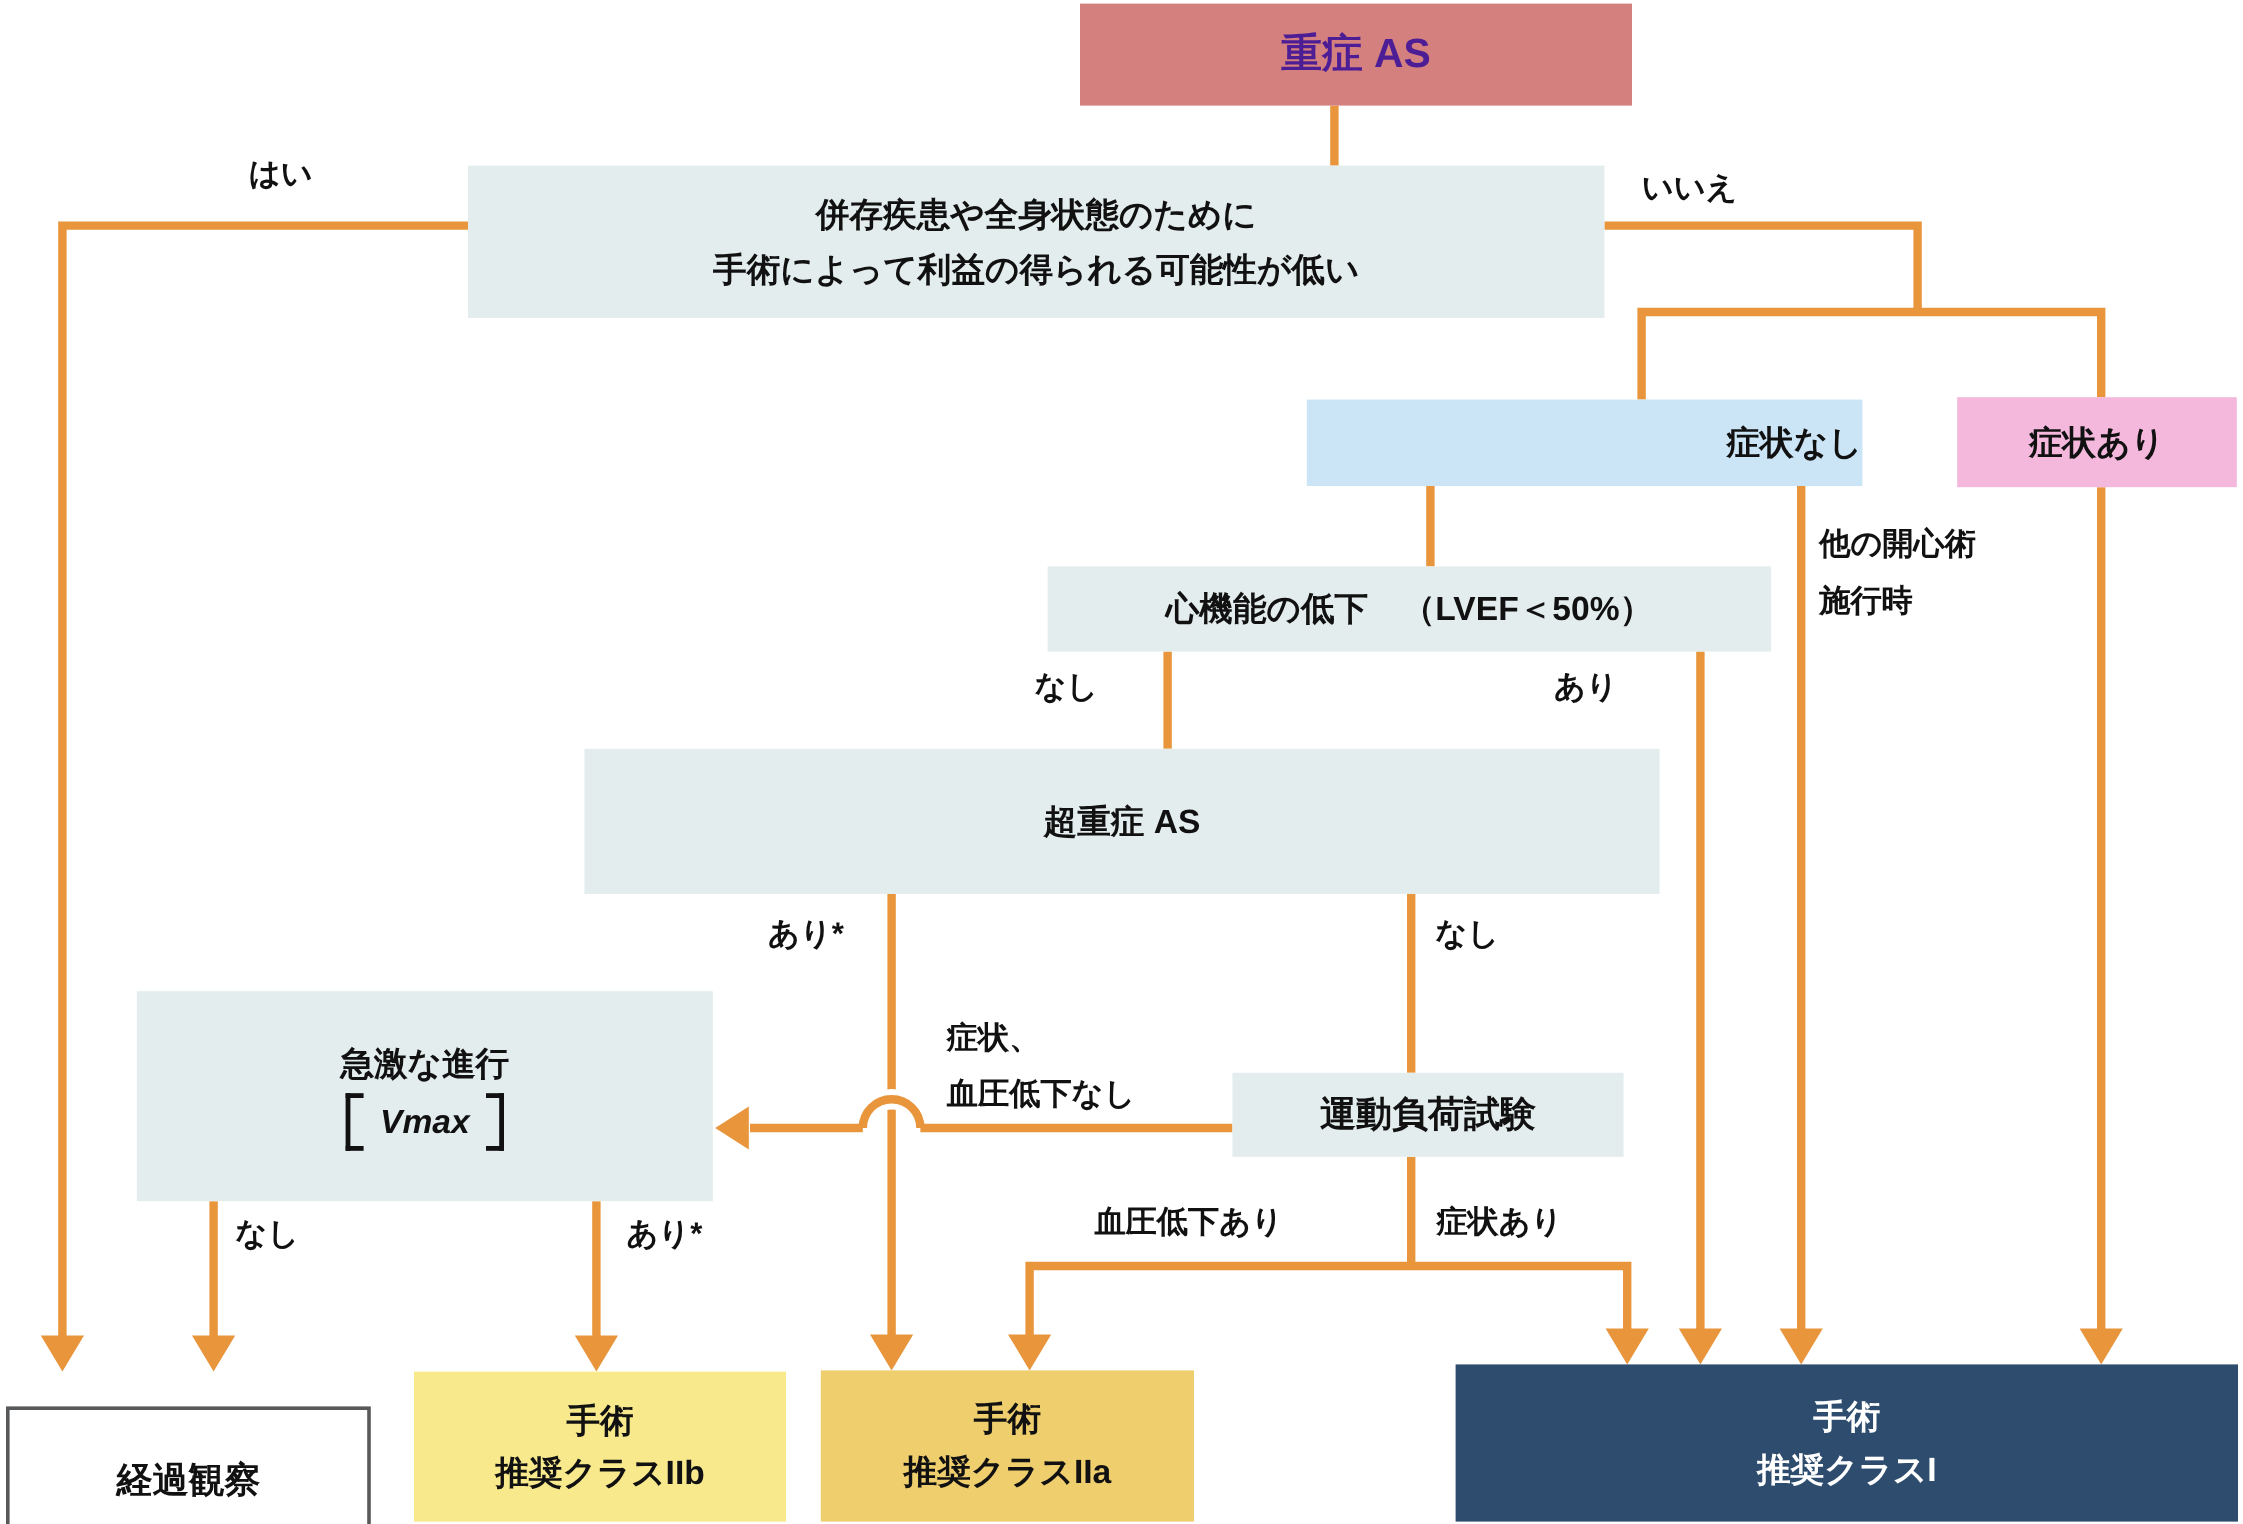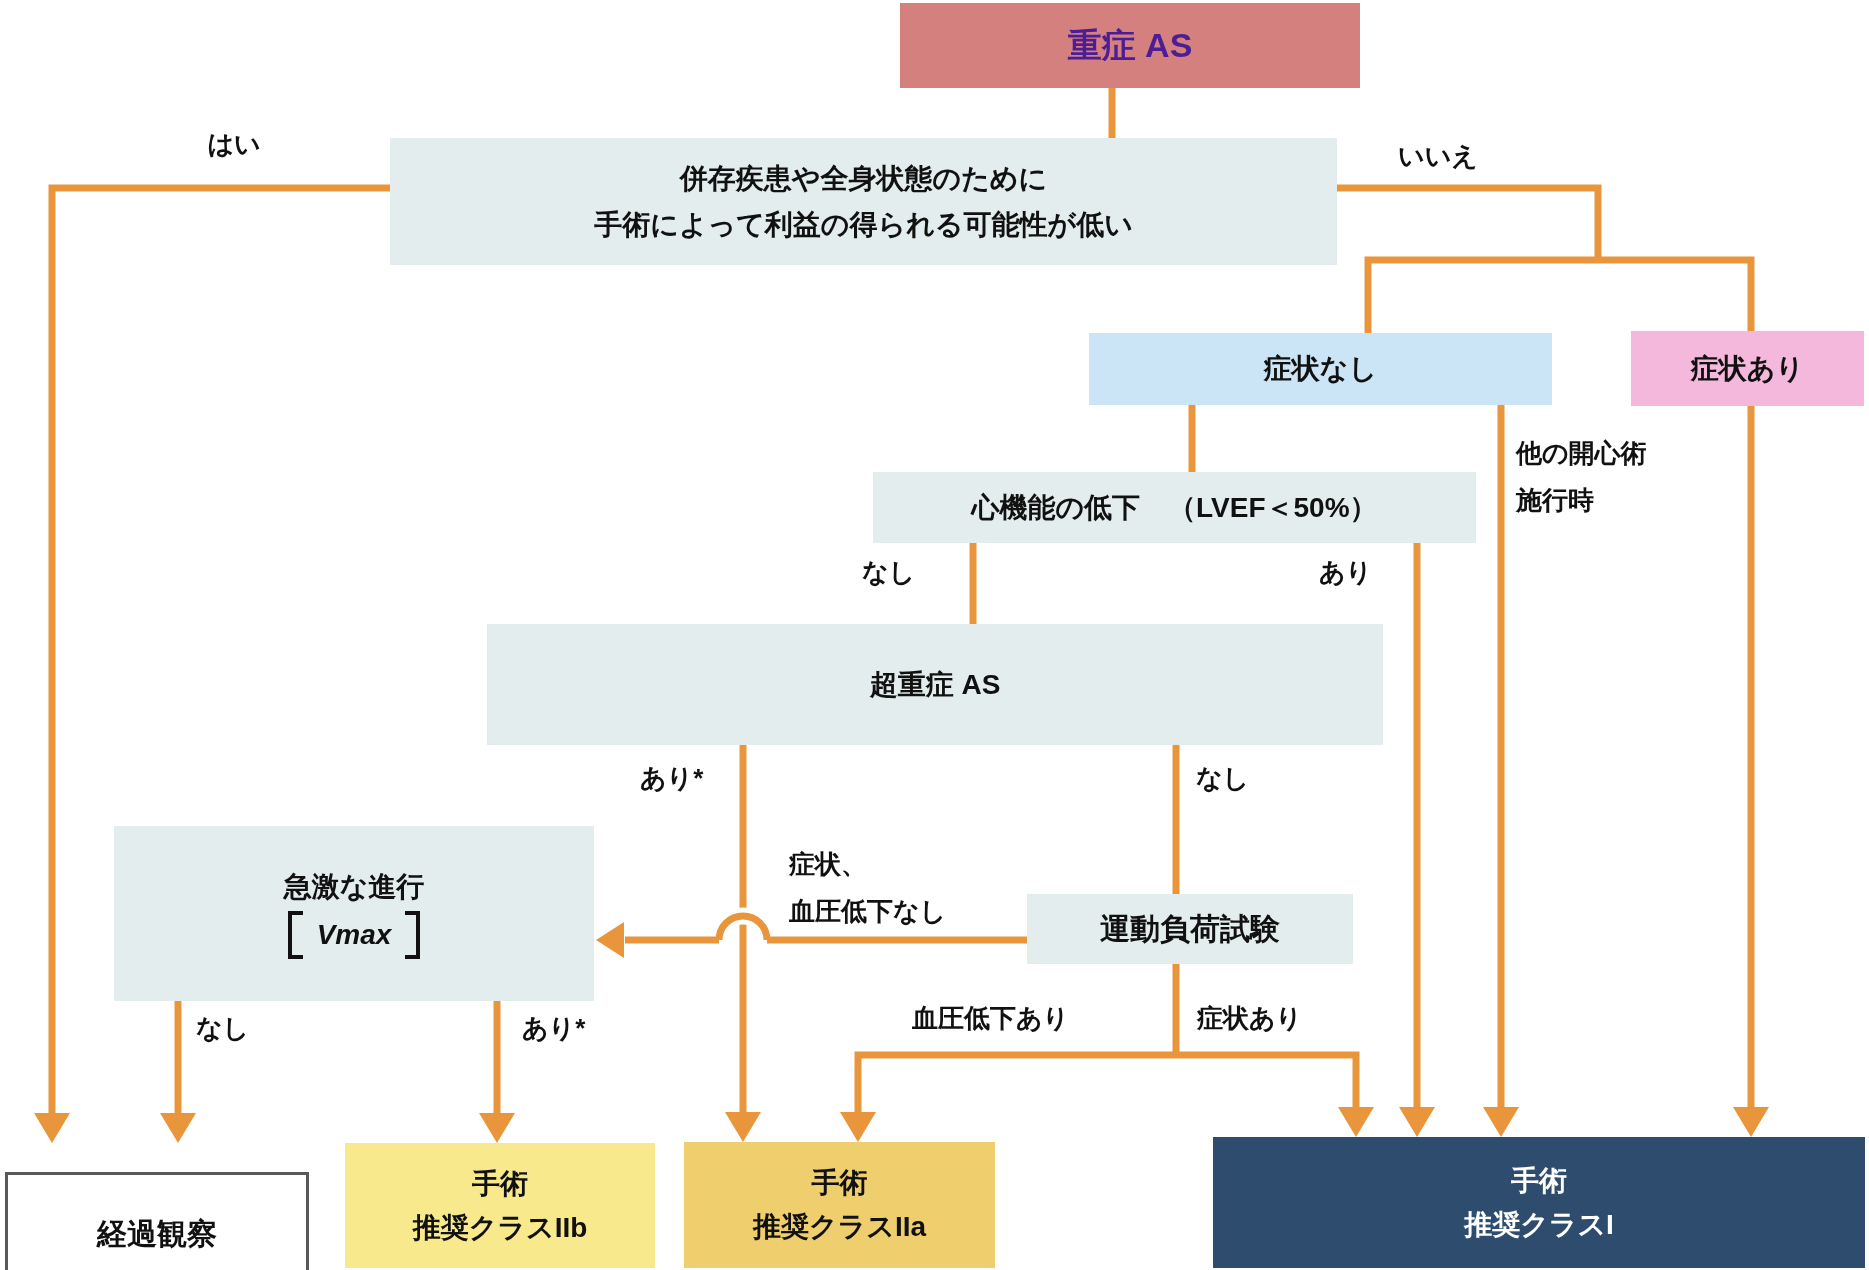--- a/index.html
+++ b/index.html
@@ -18,21 +18,21 @@
   .conn-casing{fill:none;stroke:var(--bg);stroke-width:17;}
   .arrowhead{fill:var(--arrow);stroke:none;}
   .node{
     position:absolute;display:flex;flex-direction:column;align-items:center;
     justify-content:center;text-align:center;font-weight:700;line-height:1.35;
   }
   .panel{background:var(--panel);}
   .node .l1,.node .l2{display:block;}
   #severe-as{left:900px;top:3px;width:460px;height:85px;background:var(--rose);color:#4c1d95;font-size:34px;}
   #comorbidity{left:390px;top:138px;width:947px;height:127px;font-size:28px;line-height:46px;}
-  #asymptomatic{left:1089px;top:333px;width:463px;height:72px;background:var(--lightblue);font-size:28px;}
+  #asymptomatic{left:1089px;top:333px;width:463px;height:72px;background:var(--lightblue);font-size:28px;align-items:flex-end;}
   #symptomatic{left:1631px;top:331px;width:233px;height:75px;background:var(--pink);font-size:28px;}
   #lv-dysfunction{left:873px;top:472px;width:603px;height:71px;font-size:28px;align-items:center;}
   #very-severe-as{left:487px;top:624px;width:896px;height:121px;font-size:28px;line-height:45px;}
   #rapid-progression{left:114px;top:826px;width:480px;height:175px;font-size:28px;text-align:right;}
   #exercise-test{left:1027px;top:894px;width:326px;height:70px;font-size:30px;}
   #observation{left:5px;top:1143px;width:304px;height:125px;background:#fff;border:3px solid var(--box_border);font-size:30px;box-sizing:border-box;margin-top:29px;}
   #class-iib{left:345px;top:1143px;width:310px;height:125px;background:var(--yellow);font-size:28px;line-height:44px;}
   #class-iia{left:684px;top:1142px;width:311px;height:126px;background:var(--gold);font-size:28px;line-height:44px;}
   #class-i{left:1213px;top:1137px;width:652px;height:131px;background:var(--navy);color:#fff;font-size:28px;line-height:44px;}
   .bracket-row{display:flex;align-items:stretch;margin-top:6px;}
@@ -138,29 +138,29 @@
     <span class="l1">手術</span>
     <span class="l2">推奨クラスIIa</span>
   </div>
 
   <div class="node" id="class-i">
     <span class="l1">手術</span>
     <span class="l2">推奨クラスI</span>
   </div>
 
   <div class="edge-label centered" style="left:234px;top:128px;">はい</div>
-  <div class="edge-label centered" style="left:1438px;top:140px;">いいえ</div>
+  <div class="edge-label centered" style="left:1408px;top:140px;">いいえ</div>
 
   <div class="edge-label two-line" style="left:1516px;top:430px;">
     <div>他の開心術</div>
     <div>施行時</div>
   </div>
 
   <div class="edge-label" style="left:862px;top:556px;">なし</div>
-  <div class="edge-label" style="left:1295px;top:556px;margin-left:24px;">あり</div>
+  <div class="edge-label" style="left:1295px;top:556px;">あり</div>
 
   <div class="edge-label" style="left:640px;top:762px;">あり*</div>
   <div class="edge-label" style="left:1196px;top:762px;">なし</div>
 
   <div class="edge-label two-line" style="left:789px;top:841px;">
     <div>症状、</div>
     <div>血圧低下なし</div>
   </div>
 
   <div class="edge-label" style="left:196px;top:1012px;">なし</div>

